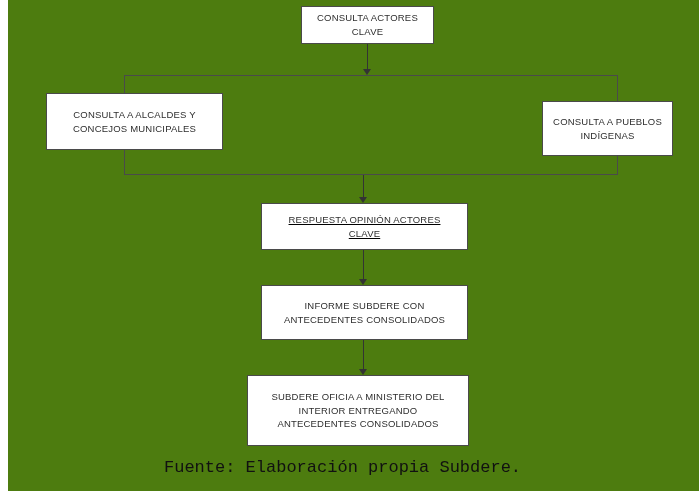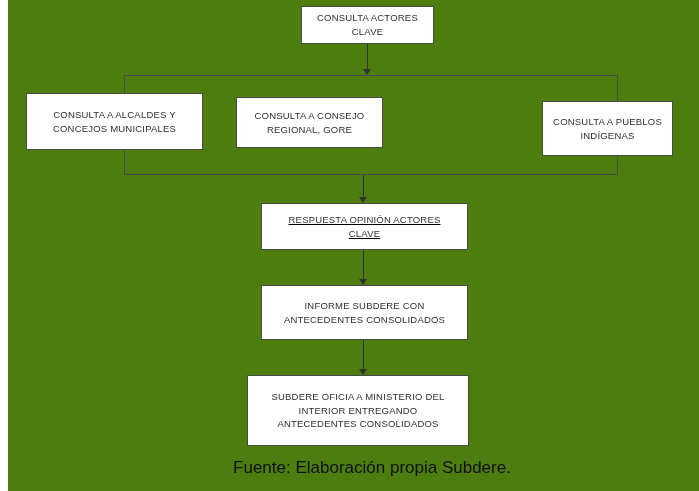--- a/index.html
+++ b/index.html
@@ -62,39 +62,39 @@
     left: 0;
     bottom: 0;
     width: 0;
     height: 0;
     border-left: 4.5px solid transparent;
     border-right: 4.5px solid transparent;
     border-top: 6px solid #333333;
   }
   
   .node-top       { left: 293px; top: 6px;   width: 133px; height: 38px; }
-  .node-alcaldes  { left: 18px;  top: 93px;  width: 177px; height: 57px; }
+  .node-alcaldes  { left: 38px;  top: 93px;  width: 177px; height: 57px; }
   .node-consejo   { left: 228px; top: 97px;  width: 147px; height: 51px; }
   .node-cosoc     { left: 400px; top: 88px;  width: 112px; height: 64px; }
   .node-pueblos   { left: 534px; top: 101px;  width: 131px; height: 55px; }
   .node-respuesta { left: 253px; top: 203px; width: 207px; height: 47px; text-decoration: underline; }
   .node-informe   { left: 253px; top: 285px; width: 207px; height: 55px; }
   .node-oficio    { left: 239px; top: 375px; width: 222px; height: 71px; }
   .group-frame    { left: 116px; top: 75px;  width: 494px; height: 100px; }
   .arrow-1 { left: 355px; top: 44px;  height: 31px; }
   .arrow-2 { left: 351px; top: 175px; height: 28px; }
   .arrow-3 { left: 351px; top: 250px; height: 35px; }
   .arrow-4 { left: 351px; top: 340px; height: 35px; }
   .caption {
     position: absolute;
-    left: 164px;
+    left: 156px;
     top: 458px;
     width: 400px;
-    text-align: center;
-    font-family: Liberation Sans, sans-serif;
+    text-align: left;
+    font-family: Liberation Mono, monospace;
     font-size: 17px;
     color: #111111;
   }
 </style>
 </head>
 <body>
 
 <div class="canvas">
 
   <div class="box node-top">
@@ -104,24 +104,20 @@
 
   <div class="arrow arrow-1"></div>
 
   <div class="frame group-frame"></div>
 
   <div class="box node-alcaldes">
     <span class="label">CONSULTA A ALCALDES Y
 CONCEJOS MUNICIPALES</span>
   </div>
 
-  <div class="box node-consejo">
-    <span class="label">CONSULTA A CONSEJO
-REGIONAL, GORE</span>
-  </div>
 
 
   <div class="box node-pueblos">
     <span class="label">CONSULTA A PUEBLOS
 INDÍGENAS</span>
   </div>
 
   <div class="arrow arrow-2"></div>
 
   <div class="box node-respuesta">

